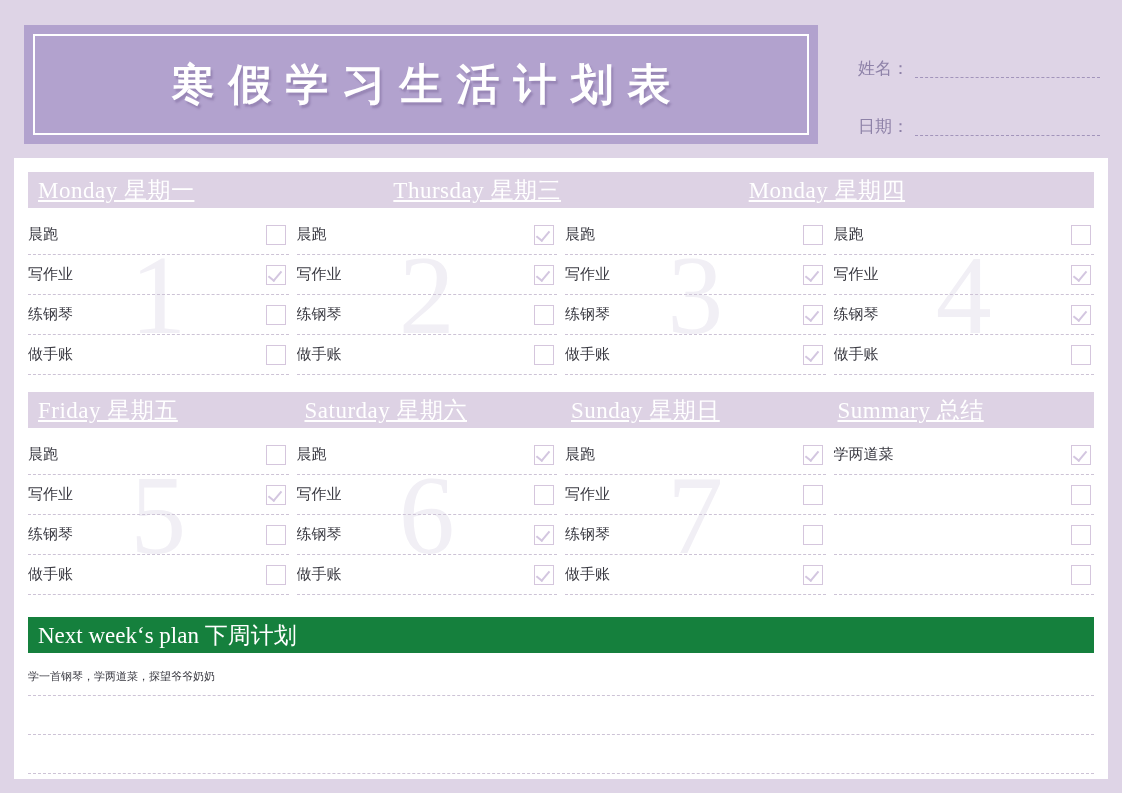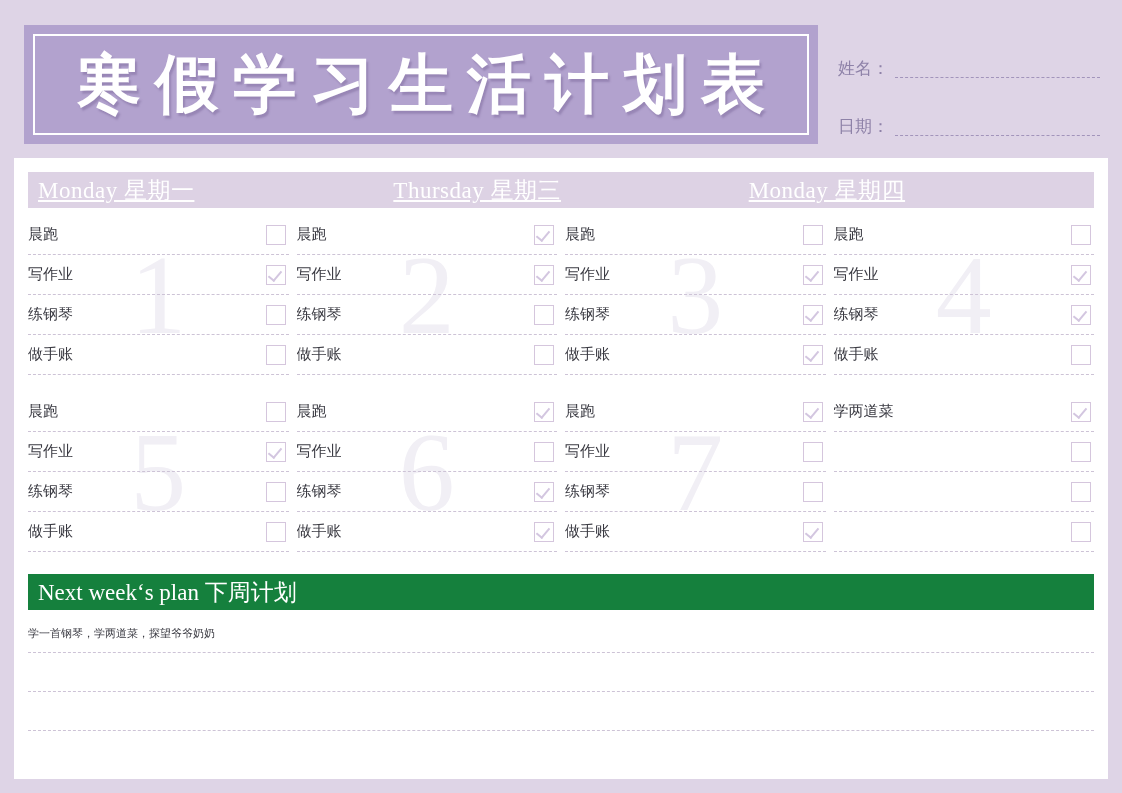--- a/index.html
+++ b/index.html
@@ -39,41 +39,42 @@
     right: 9px;
     bottom: 9px;
     border: 2px solid #ffffff;
     box-sizing: border-box;
     display: flex;
     align-items: center;
     justify-content: center;
   }
   .title-text {
     font-family: "Liberation Serif", "DejaVu Serif", serif;
-    font-size: 64px;
+    font-size: 43px;
     font-weight: bold;
     color: #ffffff;
     letter-spacing: 14px;
     text-indent: 14px;
     text-shadow: 2px 3px 2px rgba(120,100,150,0.45);
     white-space: nowrap;
     line-height: 1;
   }
 
   .meta-fields {
     position: absolute;
     left: 838px;
     top: 52px;
     width: 262px;
   }
   .meta-row {
     display: flex;
     align-items: flex-end;
     height: 30px;
     margin-bottom: 28px;
+    margin-left: 20px;
   }
   .meta-label {
     font-size: 17px;
     color: #8e82a8;
     white-space: nowrap;
     padding-bottom: 2px;
     font-family: "DejaVu Sans", sans-serif;
   }
   .meta-line {
     flex: 1;
@@ -323,20 +324,26 @@
         <div class="task-row">
           <span class="task-label">做手账</span>
           <span class="checkbox"></span>
         </div>
       </div>
 
     </div>
   </div>
 
   <div class="week-block second">
+    <div class="day-head-row">
+      <div class="day-head">Friday  星期五</div>
+      <div class="day-head">Saturday  星期六</div>
+      <div class="day-head">Sunday  星期日</div>
+      <div class="day-head">Summary  总结</div>
+    </div>
     <div class="day-cols">
 
       <div class="day-col">
         <div class="watermark">5</div>
         <div class="task-row">
           <span class="task-label">晨跑</span>
           <span class="checkbox"></span>
         </div>
         <div class="task-row">
           <span class="task-label">写作业</span>

